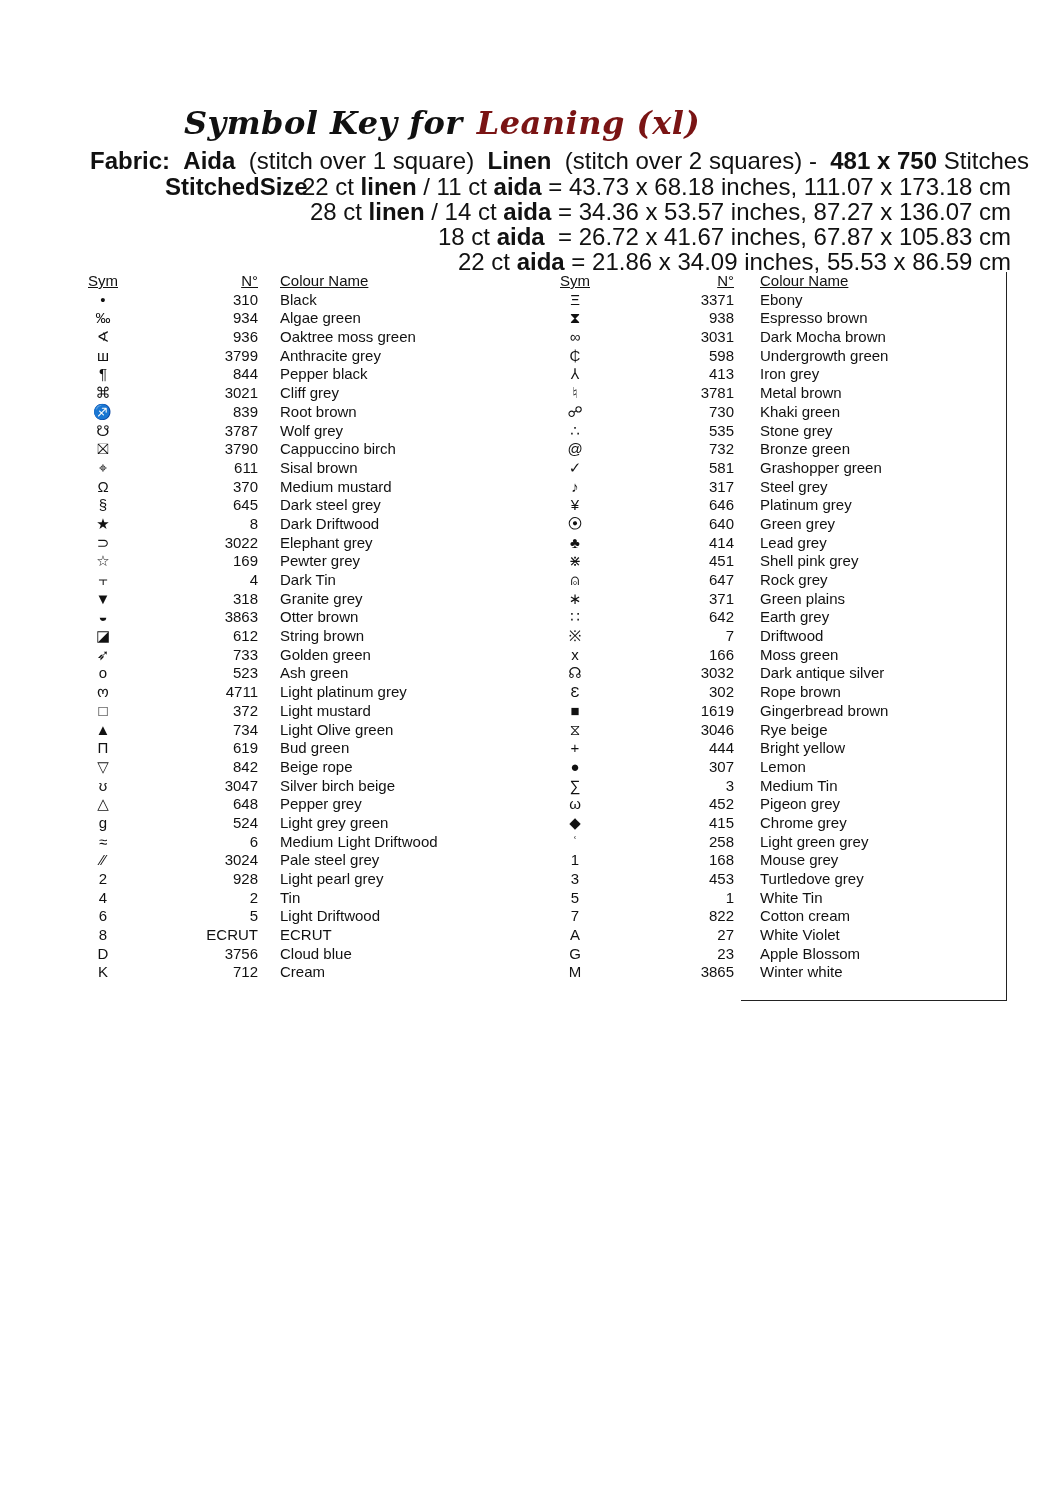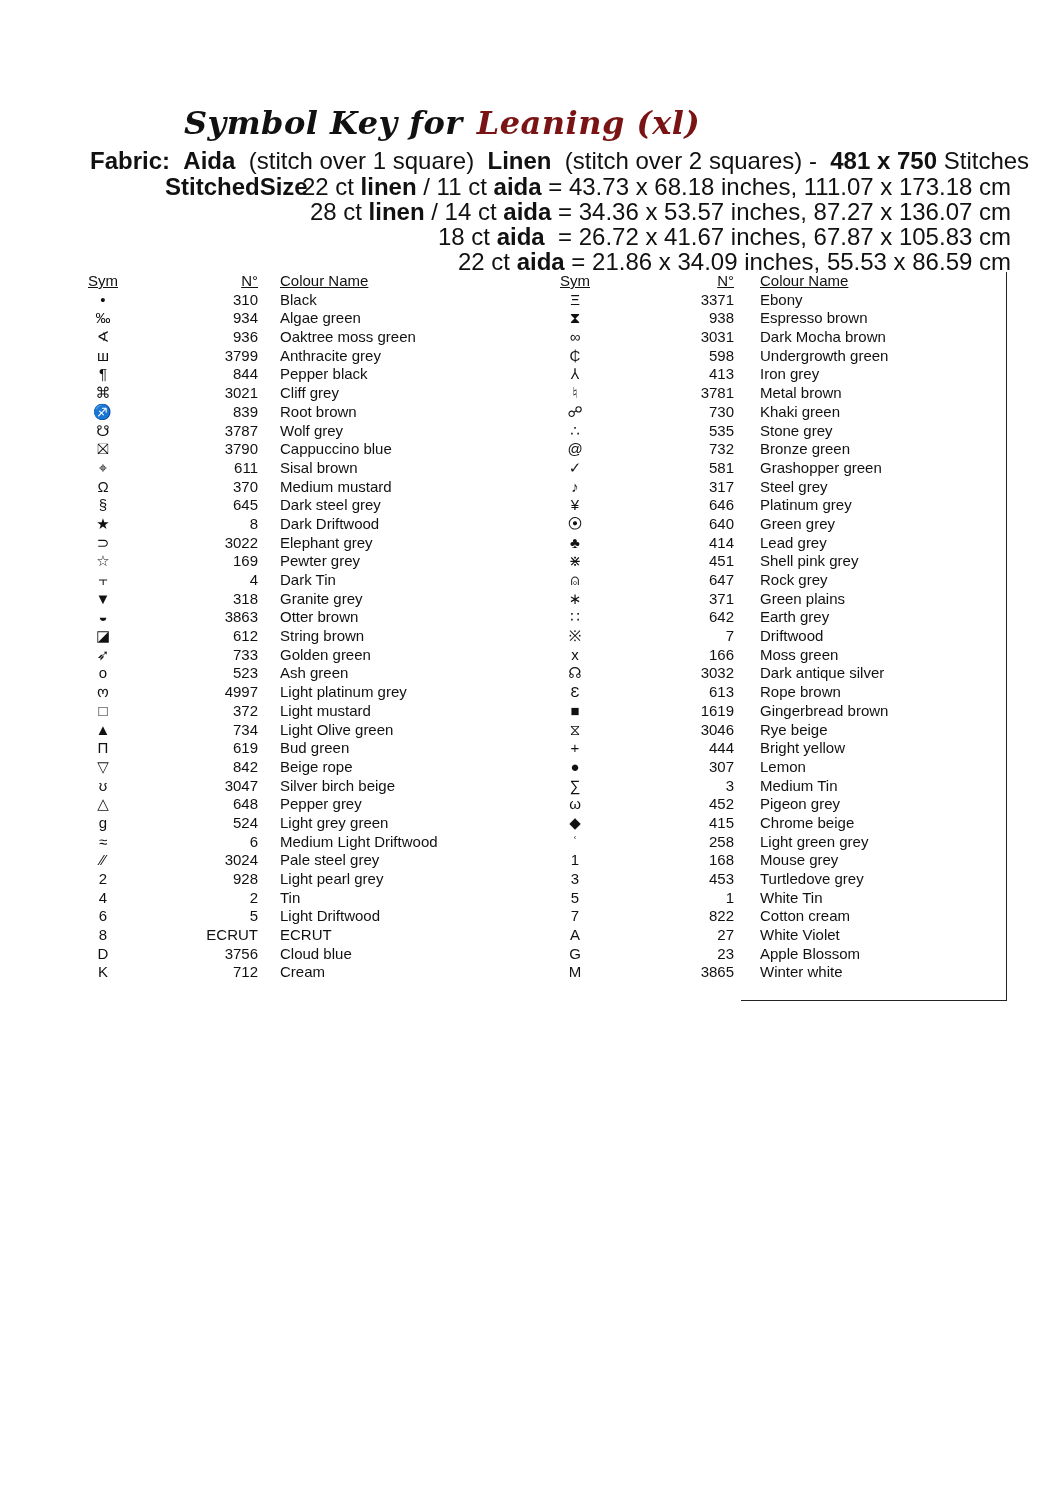--- a/index.html
+++ b/index.html
@@ -87,21 +87,21 @@
       <span class="c-name">Root brown</span>
     </div>
     <div class="row">
       <span class="c-sym">☋</span>
       <span class="c-num">3787</span>
       <span class="c-name">Wolf grey</span>
     </div>
     <div class="row">
       <span class="c-sym">⛝</span>
       <span class="c-num">3790</span>
-      <span class="c-name">Cappuccino blue</span>
+      <span class="c-name">Cappuccino birch</span>
     </div>
     <div class="row">
       <span class="c-sym">⌖</span>
       <span class="c-num">611</span>
       <span class="c-name">Sisal brown</span>
     </div>
     <div class="row">
       <span class="c-sym">Ω</span>
       <span class="c-num">370</span>
       <span class="c-name">Medium mustard</span>
@@ -151,21 +151,21 @@
       <span class="c-num">733</span>
       <span class="c-name">Golden green</span>
     </div>
     <div class="row">
       <span class="c-sym">o</span>
       <span class="c-num">523</span>
       <span class="c-name">Ash green</span>
     </div>
     <div class="row">
       <span class="c-sym">ო</span>
-      <span class="c-num">4997</span>
+      <span class="c-num">4711</span>
       <span class="c-name">Light platinum grey</span>
     </div>
     <div class="row">
       <span class="c-sym">□</span>
       <span class="c-num">372</span>
       <span class="c-name">Light mustard</span>
     </div>
     <div class="row">
       <span class="c-sym">▲</span>
       <span class="c-num">734</span>
@@ -344,21 +344,21 @@
       <span class="c-num">166</span>
       <span class="c-name">Moss green</span>
     </div>
     <div class="row">
       <span class="c-sym">☊</span>
       <span class="c-num">3032</span>
       <span class="c-name">Dark antique silver</span>
     </div>
     <div class="row">
       <span class="c-sym">Ɛ</span>
-      <span class="c-num">613</span>
+      <span class="c-num">302</span>
       <span class="c-name">Rope brown</span>
     </div>
     <div class="row">
       <span class="c-sym">■</span>
       <span class="c-num">1619</span>
       <span class="c-name">Gingerbread brown</span>
     </div>
     <div class="row">
       <span class="c-sym">⧖</span>
       <span class="c-num">3046</span>
@@ -380,21 +380,21 @@
       <span class="c-name">Medium Tin</span>
     </div>
     <div class="row">
       <span class="c-sym">ω</span>
       <span class="c-num">452</span>
       <span class="c-name">Pigeon grey</span>
     </div>
     <div class="row">
       <span class="c-sym">◆</span>
       <span class="c-num">415</span>
-      <span class="c-name">Chrome beige</span>
+      <span class="c-name">Chrome grey</span>
     </div>
     <div class="row">
       <span class="c-sym">ʿ</span>
       <span class="c-num">258</span>
       <span class="c-name">Light green grey</span>
     </div>
     <div class="row">
       <span class="c-sym">1</span>
       <span class="c-num">168</span>
       <span class="c-name">Mouse grey</span>

